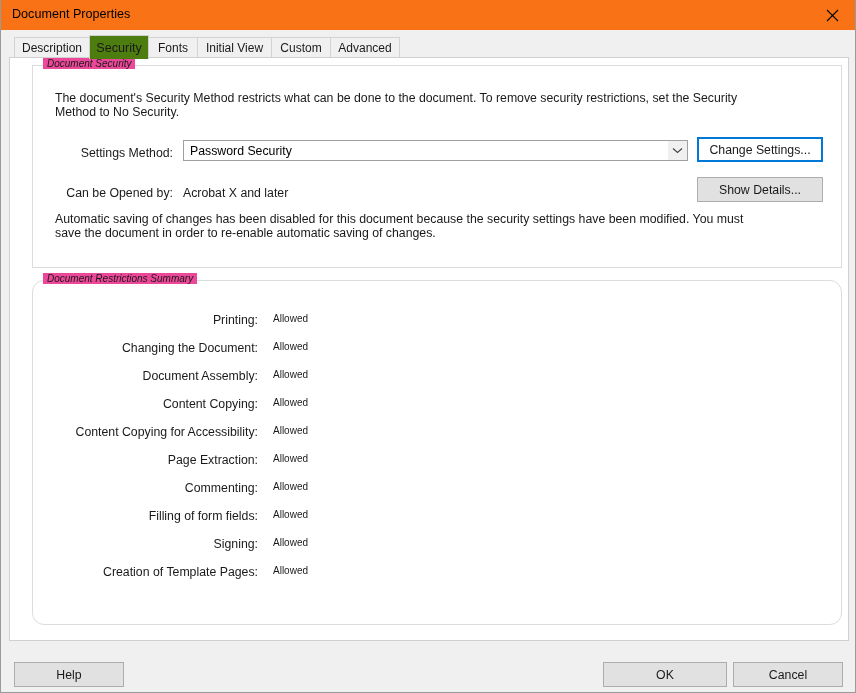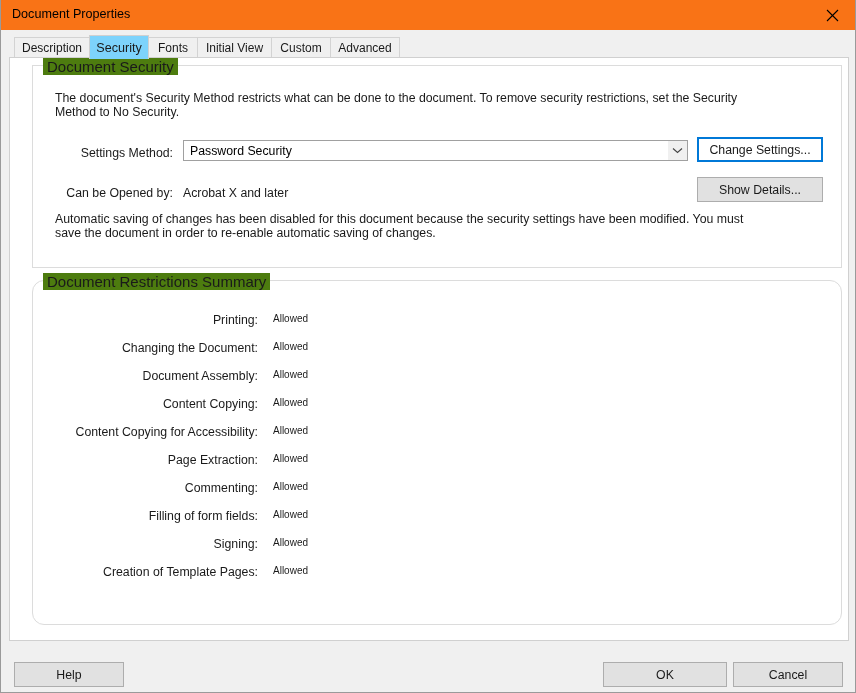--- a/index.html
+++ b/index.html
@@ -81,21 +81,21 @@
     justify-content: center;
     padding: 0 9px;
     font-size: 12px;
     color: #1a1a1a;
     white-space: nowrap;
     cursor: default;
   }
   .tab.active {
     top: 0;
     height: 24px;
-    background: #7dd3fc;
+    background: #4d7c0f;
     border: 1px solid #d0d0d0;
     border-bottom: none;
     z-index: 4;
     font-size: 12.6px;
   }
 
   
   .tabpage {
     position: absolute;
     left: 8px;
@@ -110,25 +110,26 @@
   
   .groupbox {
     position: absolute;
     box-sizing: border-box;
     border: 1px solid #dcdcdc;
   }
   .groupbox-title {
     position: absolute;
     top: -8px;
     left: 10px;
-    background: #4d7c0f;
+    background: #ec4899;
     padding: 0 4px;
-    font-size: 15px;
-    color: #1a1a1a;
-    white-space: nowrap;
+    font-size: 10px;
+    color: #1a1a1a;
+    white-space: nowrap;
+    font-style: italic;
   }
 
   #group-security { left: 22px; top: 7px; width: 810px; height: 203px; }
   #group-restrictions { left: 22px; top: 222px; width: 810px; height: 345px; border-radius: 12px; }
 
   
   .body-text {
     position: absolute;
     font-size: 12.3px;
     line-height: 14px;

